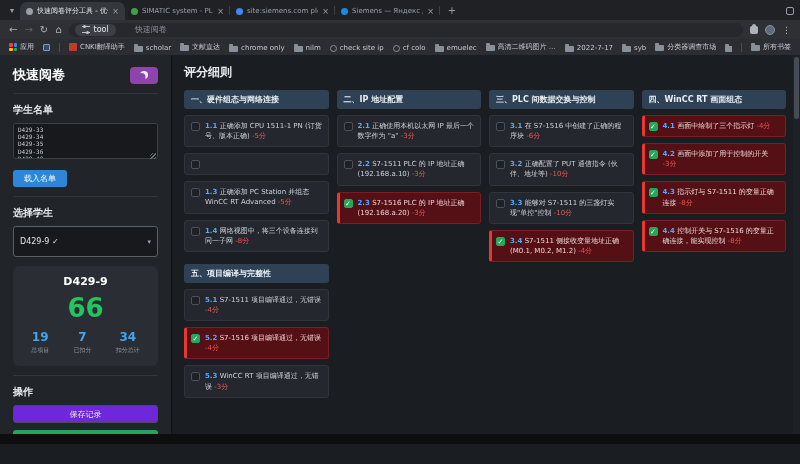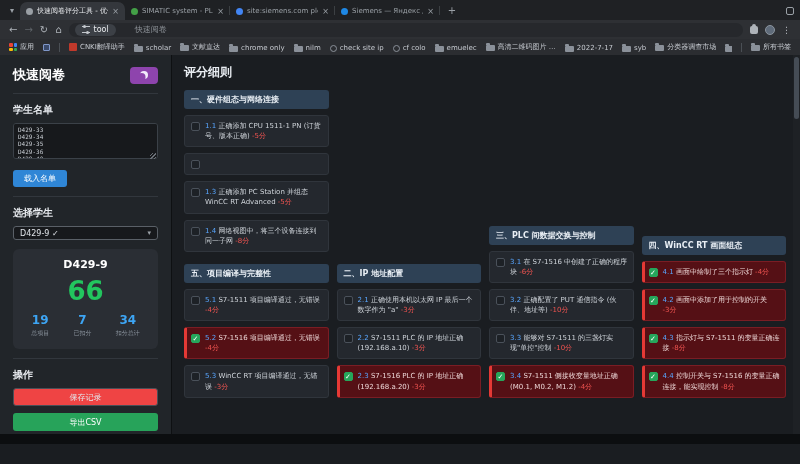--- a/index.html
+++ b/index.html
@@ -64,48 +64,48 @@
   .sb-hr { border:none; border-top:1px solid #32373d; margin:9px 0; }
   .sb-h2 { font-size:10px; font-weight:bold; color:#e6e9ed; margin-bottom:6px; }
   .ta-wrap { position:relative; }
   textarea.stud { width:100%; height:36px; background:#17191c; border:1px solid #3b4148; border-radius:3px;
     color:#c9ced4; font-family:"DejaVu Sans Mono", monospace; font-size:6px; line-height:1.2; padding:2px 4px; resize:none; }
   textarea.stud::-webkit-scrollbar { width:5px; } textarea.stud::-webkit-scrollbar-thumb { background:#4a5058; border-radius:2px; }
   .ta-wrap::after { content:''; position:absolute; right:2px; bottom:4px; width:6px; height:6px;
     background:repeating-linear-gradient(135deg, transparent 0 1.5px, #6b7077 1.5px 2.5px); }
   .btn { border:none; border-radius:3px; font-size:8px; color:#fff; display:flex; align-items:center; justify-content:center; cursor:pointer; }
   .btn-load { width:54px; height:17px; background:#2f86d6; margin-top:7px; }
-  .select { width:100%; height:14px; background:#17191c; border:1px solid #5a6067; border-radius:3px;
+  .select { width:100%; height:31px; background:#17191c; border:1px solid #5a6067; border-radius:3px;
     display:flex; align-items:center; justify-content:space-between; padding:0 6px; font-size:8px; color:#dfe3e8; }
   .select .car { color:#9aa0a6; font-size:7px; }
   .score-card { margin-top:9px; background:#2a2e34; border-radius:6px; padding:9px 6px 11px; text-align:center; }
   .sc-name { font-size:11px; font-weight:bold; color:#ffffff; }
   .sc-score { font-size:26px; font-weight:bold; color:#22c55e; margin:5px 0 7px; }
   .sc-stats { display:flex; justify-content:space-around; }
   .stat .v { font-size:12px; font-weight:bold; color:#3da5f4; }
   .stat .l { font-size:6px; color:#8b949e; margin-top:2px; }
-  .btn-save { width:100%; height:18px; background:#ef4444; border:1px solid #4a4f57; color:#e3e7ec; margin-bottom:7px; }
+  .btn-save { width:100%; height:18px; background:#6d28d9; border:1px solid #4a4f57; color:#e3e7ec; margin-bottom:7px; }
   .btn-csv { width:100%; height:18px; background:#27a35a; margin-bottom:8px;text-align:right; }
 
   .main { flex:1; padding:9px 14px 0 12px; overflow:hidden; }
   .main-title { font-size:12px; font-weight:bold; color:#e8ecf1; margin-bottom:9px; }
-  .cols { display:flex; gap:8px;align-items:flex-end; }
+  .cols { display:flex; gap:8px; }
   .col { flex:1; min-width:0; }
   .section { margin-bottom:12px; }
   .sec-head { background:#2e4155; color:#e8eef4; font-size:8px; font-weight:bold; padding:4px 7px; border-radius:3px; }
   .items { margin-top:6px; }
   .item { display:flex; gap:5px; align-items:flex-start; background:#24282e; border:1px solid #30353c;
     border-radius:3px; padding:5px 5px 5px 6px; margin-bottom:6px; }
   .item.checked { background:#551015; border-color:#7a1d24; border-left:3px solid #e53935; padding-left:4px; }
   .cb { flex:none; width:9px; height:9px; margin-top:1px; border-radius:2px; background:#1d2126;
     border:1px solid #4a515a; font-size:7px; line-height:8px; text-align:center; color:#fff; }
   .cb.on { background:#26a65b; border-color:#26a65b; }
   .it-t { font-size:7px; line-height:1.45; color:#cfd4da; }
   .item.checked .it-t { color:#ecd6d6; }
-  .it-id { color:#58a6ff; font-weight:normal; }
+  .it-id { color:#58a6ff; font-weight:bold; }
   .it-ded { color:#ef5350; white-space:nowrap; }
 
   .page-scroll { position:absolute; right:0; top:0; width:7px; height:100%; background:#1e2125; }
   .page-scroll .thumb { position:absolute; top:2px; left:1px; width:5px; height:62px; background:#454c55; border-radius:3px; }
   .bottom-strip { height:10px; background:#0c0e10; }
 </style>
 </head>
 <body>
 
 <div class="window">

